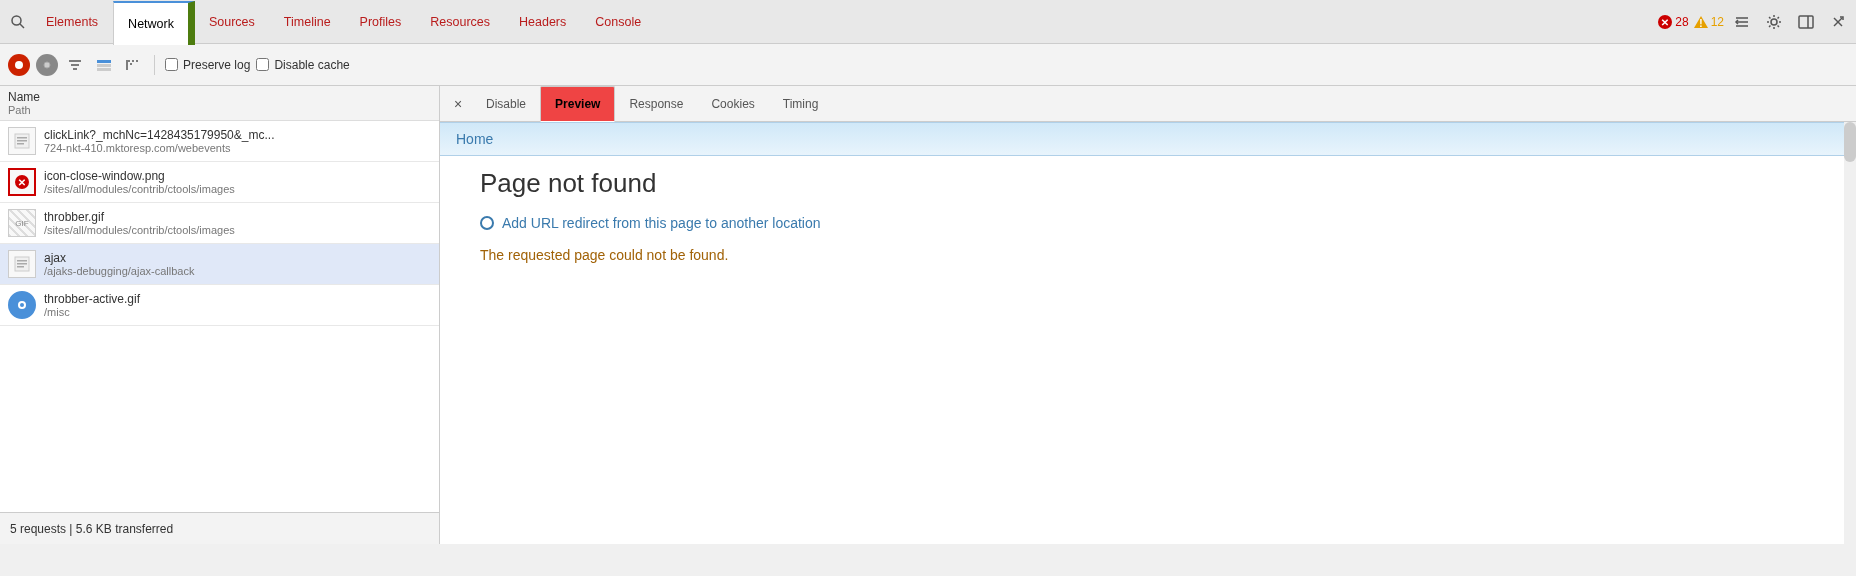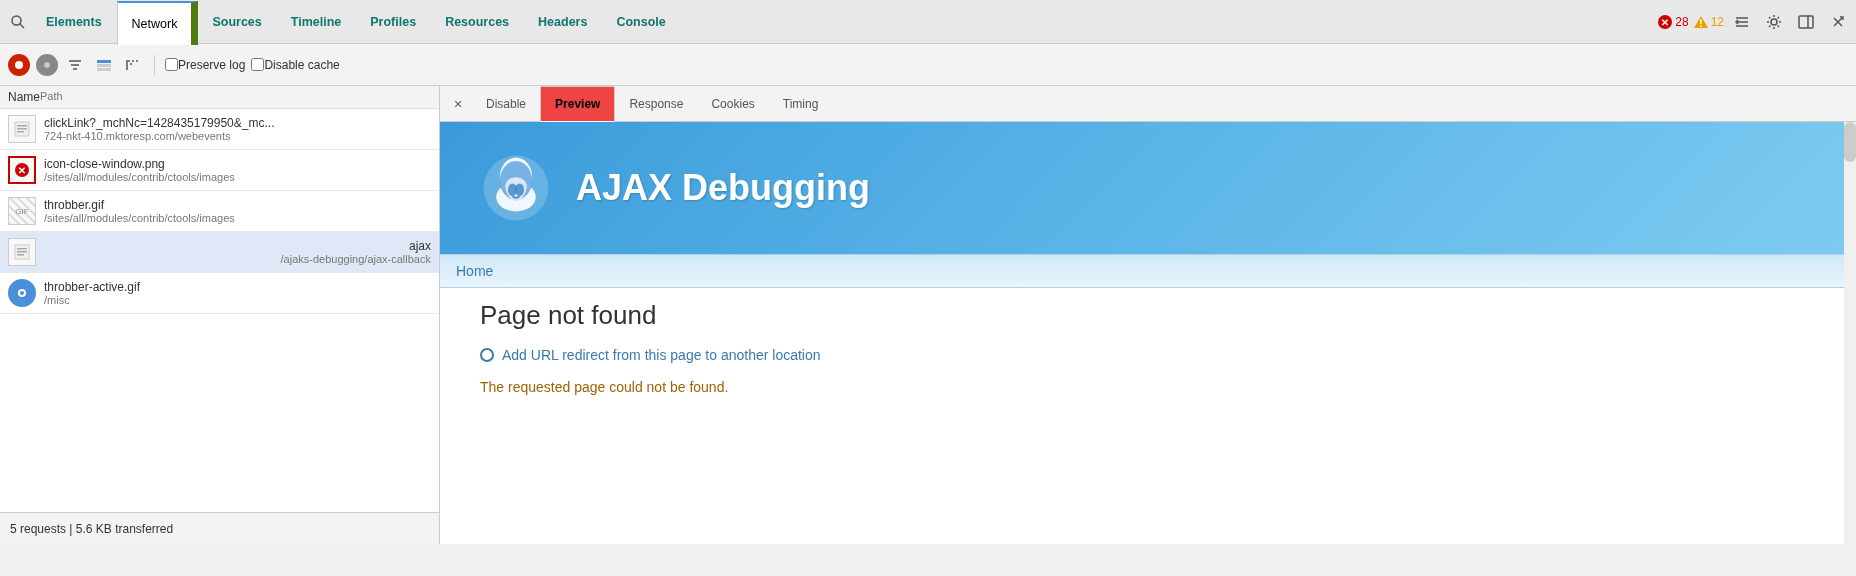--- a/index.html
+++ b/index.html
@@ -13,24 +13,23 @@
       border-bottom: 1px solid #ccc;
       height: 44px;
       padding: 0 4px;
     }
     .nav-tab {
       padding: 0 14px;
       height: 44px;
       display: flex;
       align-items: center;
       font-size: 12.5px;
-      color: #0f766e;
+      color: #b91c1c;
       cursor: pointer;
       border-right: 1px solid transparent;
-      font-weight: bold;
     }
     .nav-tab.active {
       background: #fff;
       border-left: 1px solid #ccc;
       border-right: 7px solid #4d7c0f;
       border-top: 2px solid #4a90d9;
       color: #000;
       font-weight: 500;
       margin-top: 2px;
     }
@@ -104,20 +103,21 @@
       color: #555;
       font-size: 14px;
       padding: 2px 4px;
       display: flex;
       align-items: center;
     }
     .toolbar-separator { width: 1px; height: 20px; background: #ccc; margin: 0 4px; }
     .checkbox-label {
       display: flex;
       align-items: center;
+      gap: 5px;
       font-size: 12px;
       color: #333;
       cursor: pointer;
     }
     .checkbox-label input { cursor: pointer; }
 
     
     .main-content {
       display: flex;
       height: calc(576px - 44px - 42px - 32px);
@@ -129,41 +129,41 @@
       width: 440px;
       min-width: 440px;
       border-right: 1px solid #ccc;
       background: #fff;
       display: flex;
       flex-direction: column;
       overflow: hidden;
     }
     .file-name-path-header {
       display: flex;
-      flex-direction: row;
+      flex-direction: column;
       padding: 4px 8px;
       border-bottom: 1px solid #ddd;
       background: #f3f3f3;
     }
     .file-name-path-header .name-label { font-size: 12px; font-weight: 500; color: #333; }
     .file-name-path-header .path-label { font-size: 11px; color: #777; }
 
     .file-list {
       flex: 1;
       overflow-y: auto;
     }
     .file-item {
       display: flex;
       align-items: center;
       padding: 6px 8px;
       border-bottom: 1px solid #e8e8e8;
       cursor: pointer;
       gap: 8px;
     }
-    .file-item.selected { background: #e0e8f8; text-align: right; }
+    .file-item.selected { background: #e0e8f8; }
     .file-icon {
       width: 28px;
       height: 28px;
       flex-shrink: 0;
       display: flex;
       align-items: center;
       justify-content: center;
       border: 1px solid #ccc;
       background: #f8f8f8;
       font-size: 10px;
@@ -545,34 +545,20 @@
         <span>Cookies</span>
       </div>
       <div class="preview-tab">
         <span>Timing</span>
       </div>
     </div>
 
     <div class="preview-content">
       <div class="drupal-preview">
 
-        <div class="drupal-header">
-
-          <svg class="drupal-logo" viewBox="0 0 80 80" xmlns="http://www.w3.org/2000/svg">
-            <circle cx="40" cy="40" r="36" fill="rgba(255,255,255,0.2)"></circle>
-            <ellipse cx="40" cy="28" rx="18" ry="22" fill="white" opacity="0.9"></ellipse>
-            <ellipse cx="40" cy="50" rx="22" ry="16" fill="white" opacity="0.9"></ellipse>
-            <path d="M40 10 C30 10 22 20 22 32 C22 44 30 52 40 55 C50 52 58 44 58 32 C58 20 50 10 40 10Z" fill="rgba(90,160,220,0.8)"></path>
-            <path d="M28 38 C28 44 33.5 54 40 57 C46.5 54 52 44 52 38 C52 32 46.5 28 40 28 C33.5 28 28 32 28 38Z" fill="white" opacity="0.7"></path>
-            <ellipse cx="36" cy="42" rx="5" ry="7" fill="rgba(60,130,200,0.8)"></ellipse>
-            <ellipse cx="44" cy="42" rx="5" ry="7" fill="rgba(60,130,200,0.8)"></ellipse>
-            <path d="M36 49 Q40 53 44 49" stroke="rgba(60,130,200,0.9)" stroke-width="2" fill="none"></path>
-          </svg>
-          <span class="drupal-title">AJAX Debugging</span>
-        </div>
 
         <div class="drupal-nav">
           <a href="#">Home</a>
         </div>
 
         <div class="drupal-body">
           <h1 class="drupal-page-title">Page not found</h1>
           <div class="drupal-redirect-link">
             <div class="redirect-circle"></div>
             <a href="#" style="color:#3a7aad; text-decoration:none; font-size:14px;">Add URL redirect from this page to another location</a>

